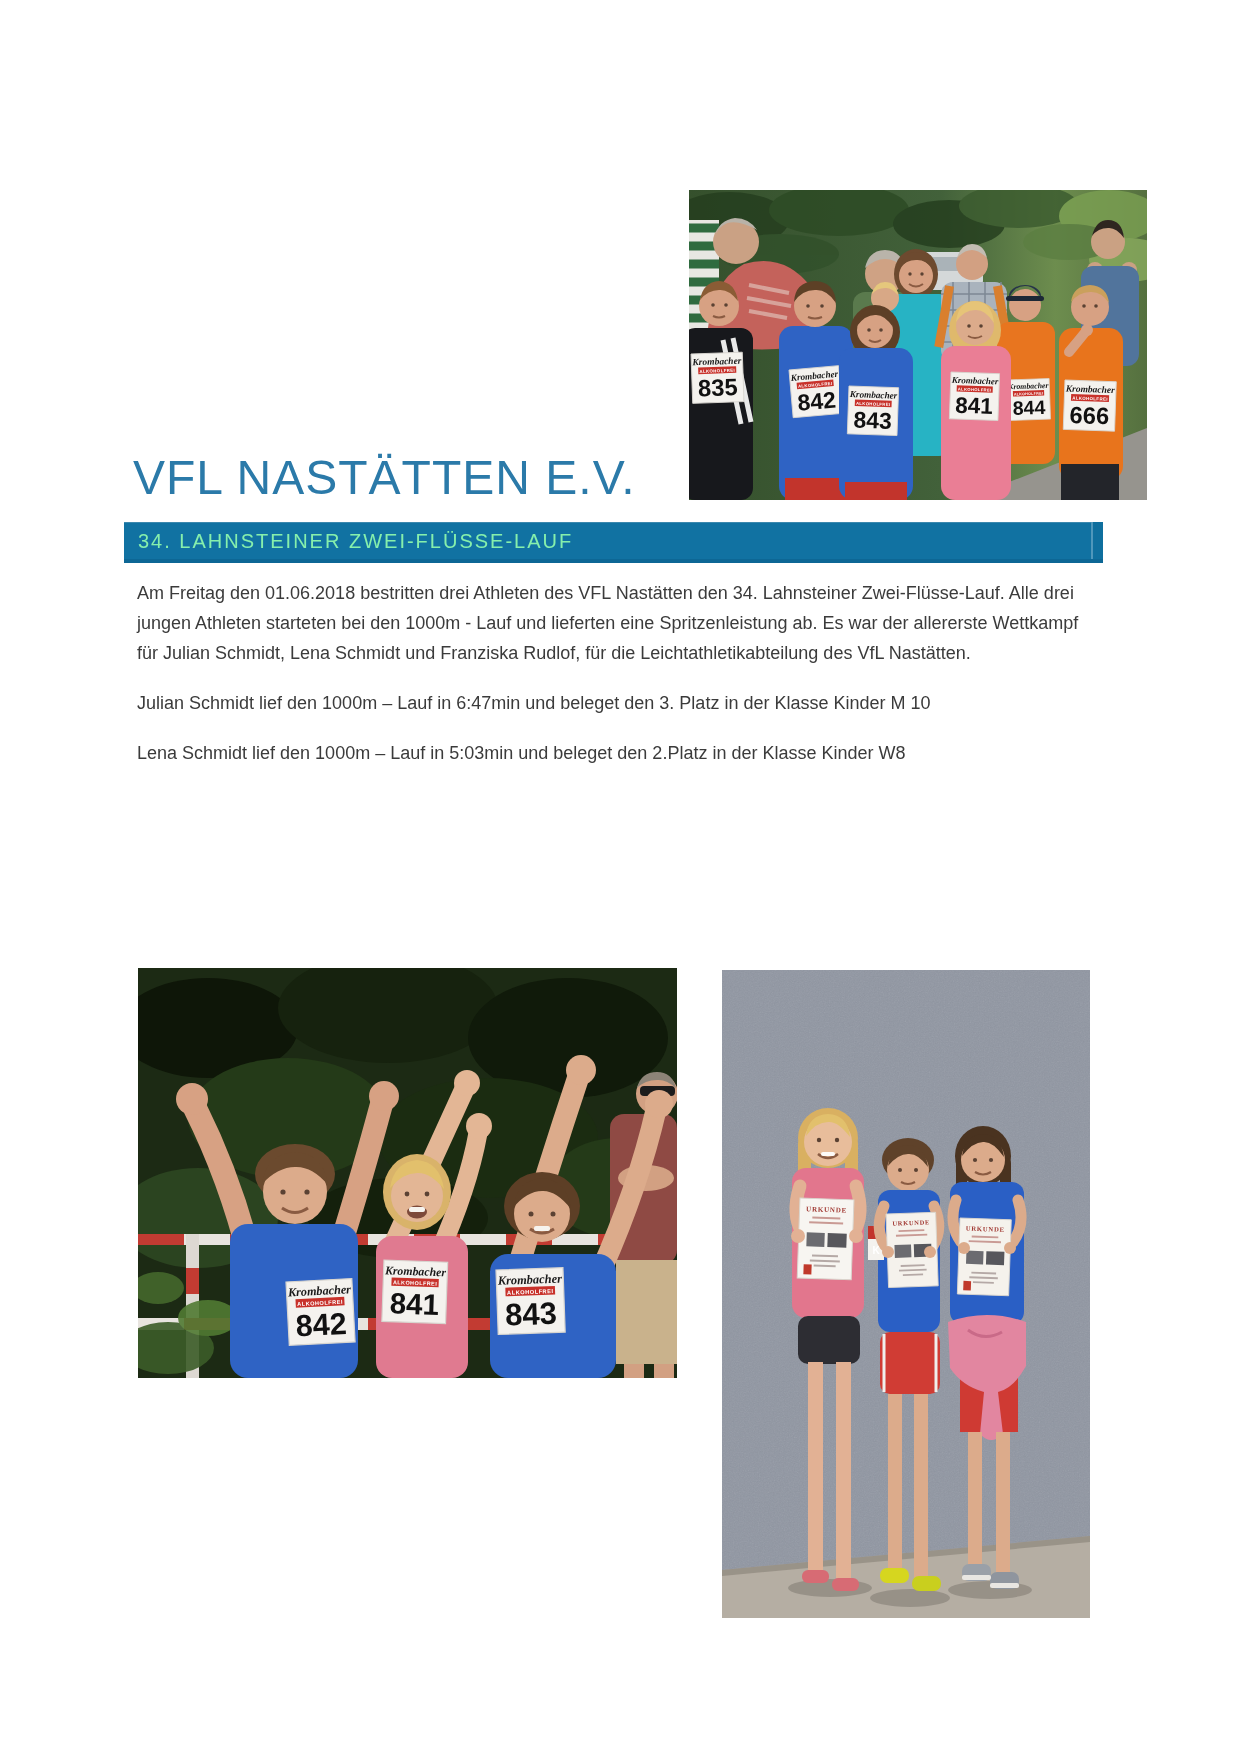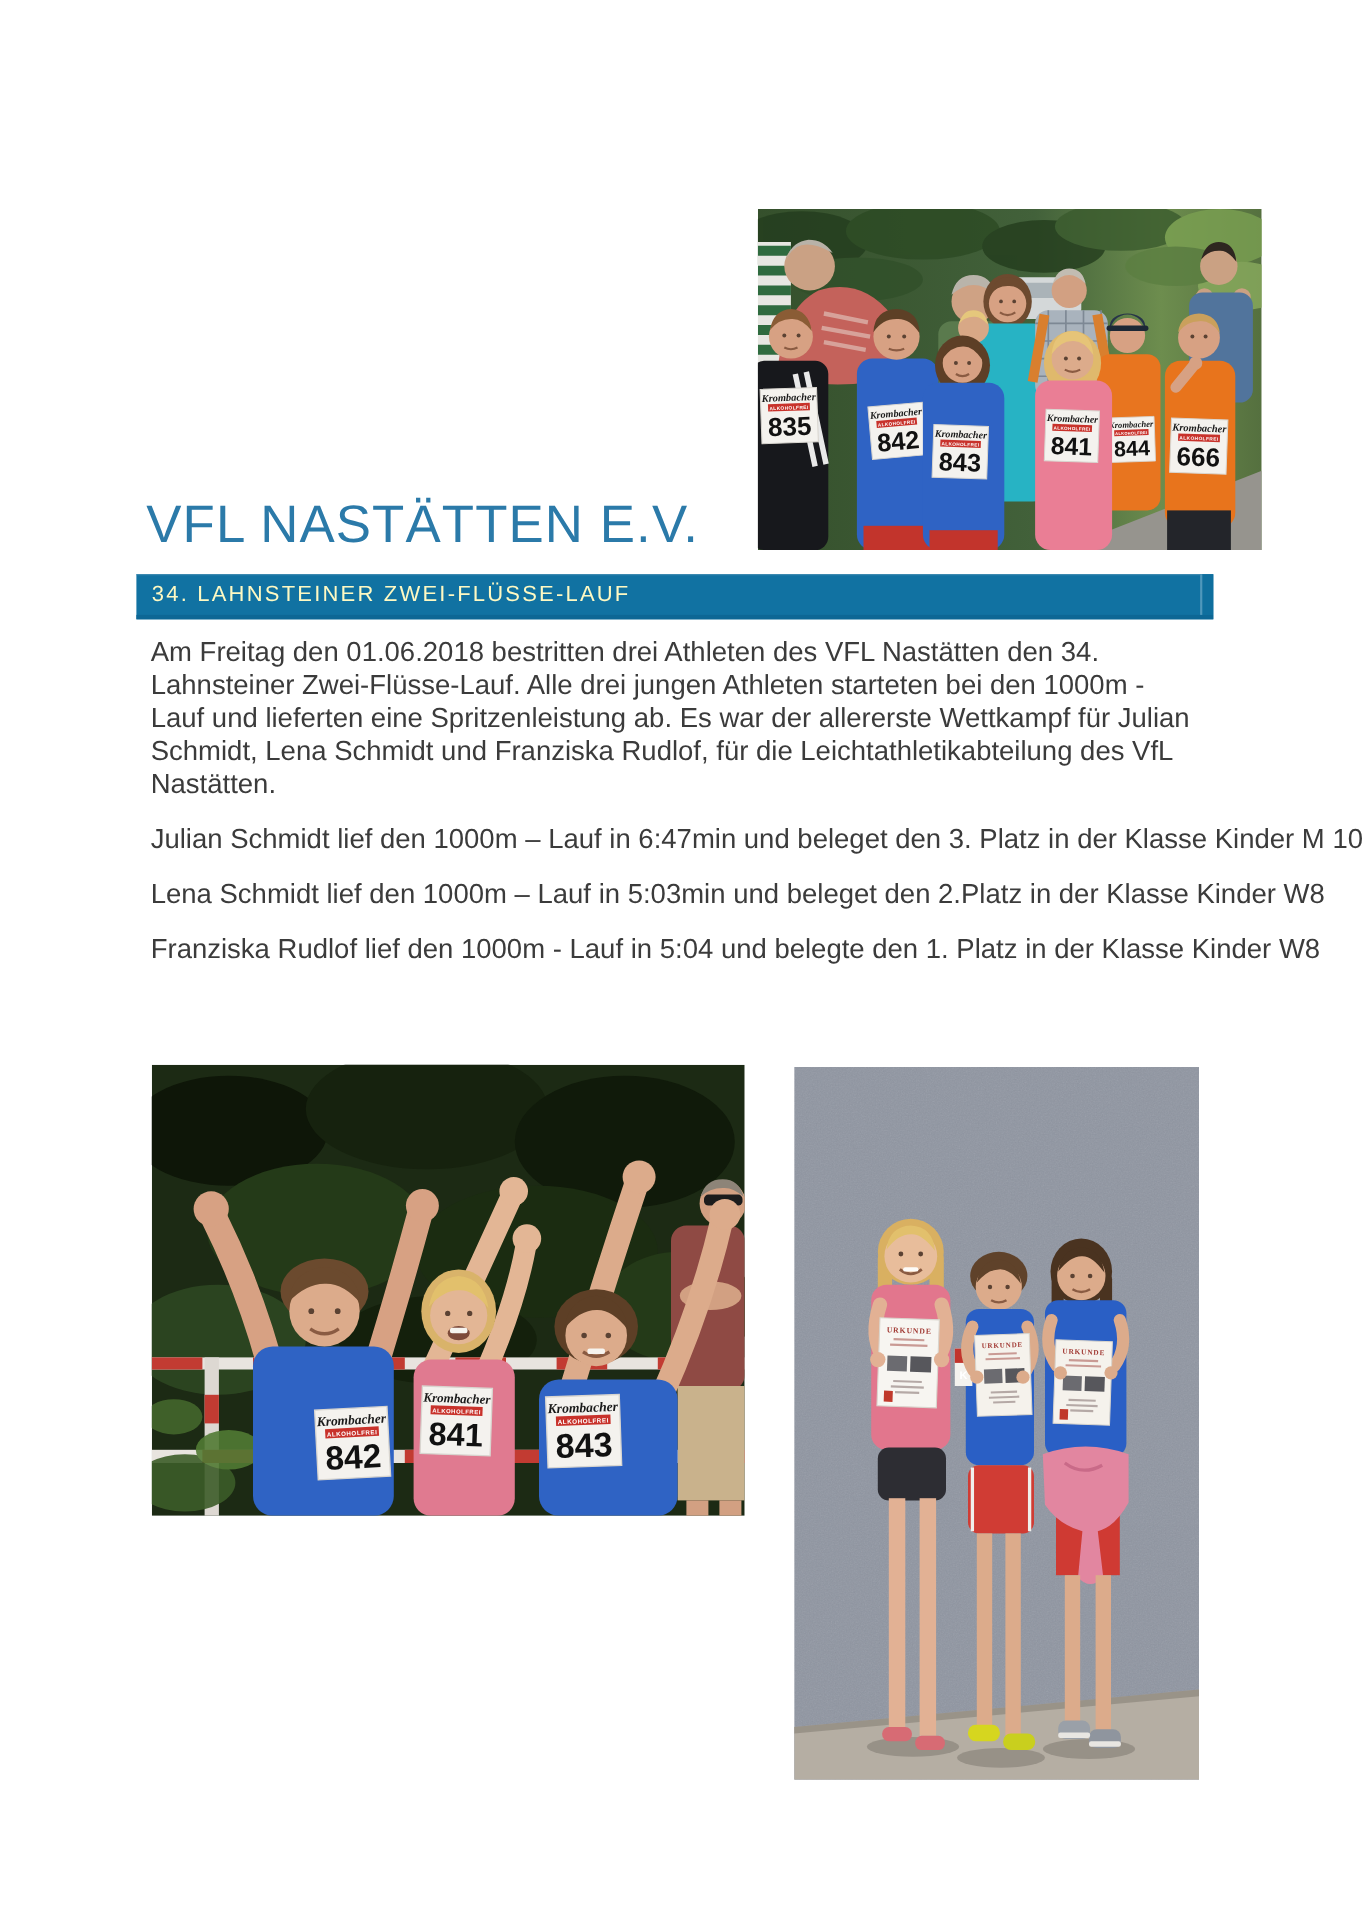--- a/index.html
+++ b/index.html
@@ -5,23 +5,23 @@
   html,body{margin:0;padding:0;background:#ffffff;}
   .page{position:relative;width:1240px;height:1754px;background:#ffffff;overflow:hidden;
         font-family:"Liberation Sans",sans-serif;}
   .page-title{position:absolute;left:133px;top:450px;margin:0;font-size:48px;font-weight:400;
         color:#2b7aa9;letter-spacing:1px;white-space:nowrap;text-align:right;}
   .banner{position:absolute;left:124px;top:522px;width:979px;height:37px;background:#1172a2;
         border-bottom:4px solid #0d6795;box-shadow:inset 0 1px 0 #3c88ae;box-sizing:content-box;}
   .banner-cap{position:absolute;right:0;top:0;width:10px;height:100%;background:#0f6f9e;
         border-left:2px solid #4f97bb;}
   .banner-text{position:absolute;left:14px;top:50%;transform:translateY(-50%);
-        font-size:20px;letter-spacing:2px;color:#fef9c3;white-space:nowrap;}
+        font-size:20px;letter-spacing:2px;color:#86efac;white-space:nowrap;}
   .article{position:absolute;left:137px;top:578px;width:948px;color:#3b3b3b;
-        font-size:25px;line-height:30px;}
+        font-size:18px;line-height:30px;}
   .article p{margin:0 0 20px 0;}
   .article p.one-line{white-space:nowrap;}
   .photo{position:absolute;display:block;}
   #photo-top{left:689px;top:190px;}
   #photo-bl{left:138px;top:968px;}
   #photo-br{left:722px;top:970px;}
   
   .bib-brand{font:bold 10px "Liberation Serif",serif;fill:#1a1a1a;text-anchor:middle;font-style:italic;}
   .bib-sub{font:bold 4.6px "Liberation Sans",sans-serif;fill:#ffffff;text-anchor:middle;letter-spacing:.4px;}
   .bib-num{font:bold 25px "Liberation Sans",sans-serif;fill:#111111;text-anchor:middle;}
@@ -208,21 +208,20 @@
 
   <div class="banner">
     <span class="banner-text">34. LAHNSTEINER ZWEI-FLÜSSE-LAUF</span>
     <span class="banner-cap"></span>
   </div>
 
   <div class="article">
     <p>Am Freitag den 01.06.2018 bestritten drei Athleten des VFL Nastätten den 34. Lahnsteiner Zwei-Flüsse-Lauf.  Alle drei jungen Athleten starteten bei den 1000m - Lauf und lieferten eine Spritzenleistung ab. Es war der allererste Wettkampf für Julian Schmidt, Lena Schmidt und Franziska Rudlof, für die Leichtathletikabteilung des VfL Nastätten.</p>
     <p class="one-line">Julian Schmidt lief den 1000m – Lauf in 6:47min und beleget den 3. Platz in der Klasse Kinder M 10</p>
     <p class="one-line">Lena Schmidt lief den 1000m – Lauf in 5:03min und beleget den 2.Platz in der Klasse Kinder W8</p>
-    <p class="one-line">Franziska Rudlof lief den 1000m - Lauf in 5:04 und belegte den 1. Platz in der Klasse Kinder W8</p>
   </div>
 
   <svg id="photo-bl" class="photo" width="539" height="410" viewBox="0 0 539 410">
     <rect width="539" height="410" fill="#1c2a14"></rect>
     <g>
       <ellipse cx="70" cy="60" rx="90" ry="50" fill="#0e1608"></ellipse>
       <ellipse cx="250" cy="40" rx="110" ry="55" fill="#16220e"></ellipse>
       <ellipse cx="430" cy="70" rx="100" ry="60" fill="#101a0a"></ellipse>
       <ellipse cx="150" cy="150" rx="100" ry="60" fill="#243a18"></ellipse>
       <ellipse cx="350" cy="170" rx="110" ry="60" fill="#1b2c11"></ellipse>

